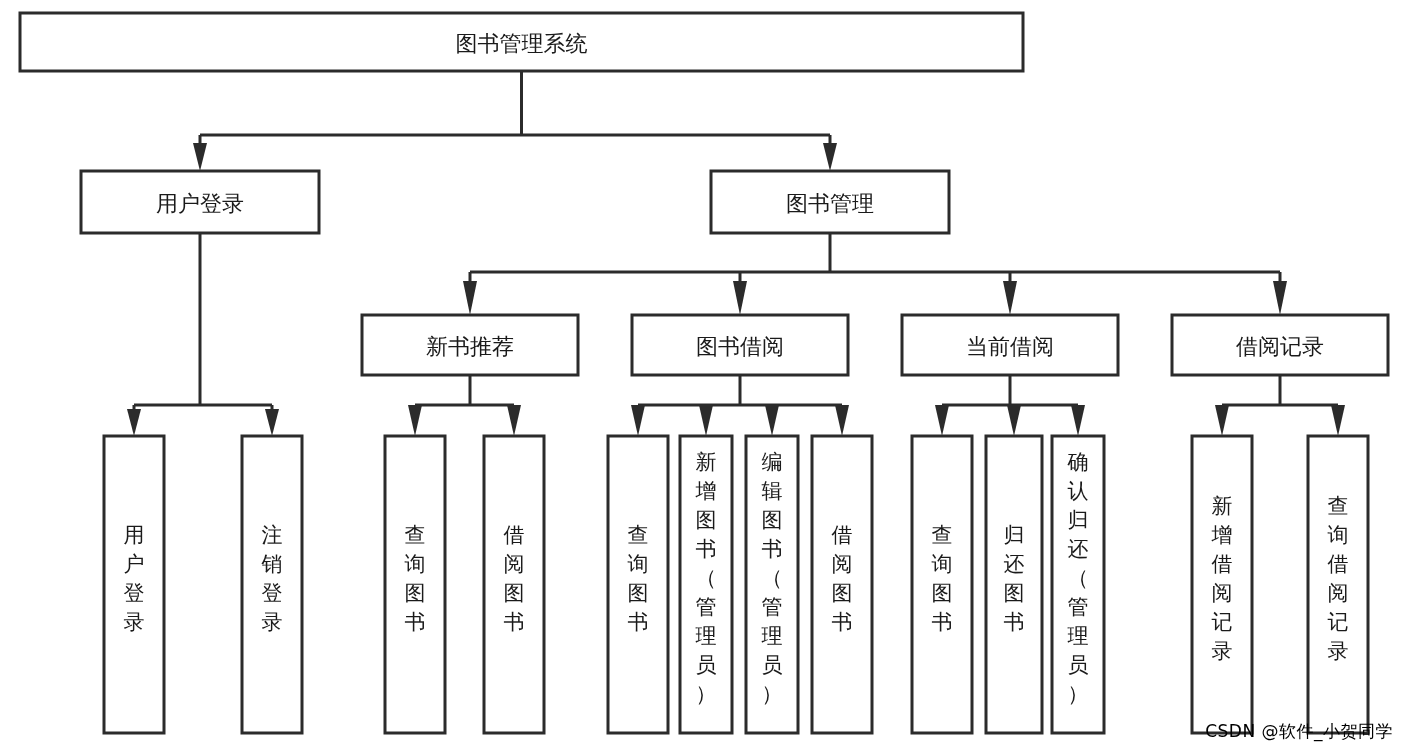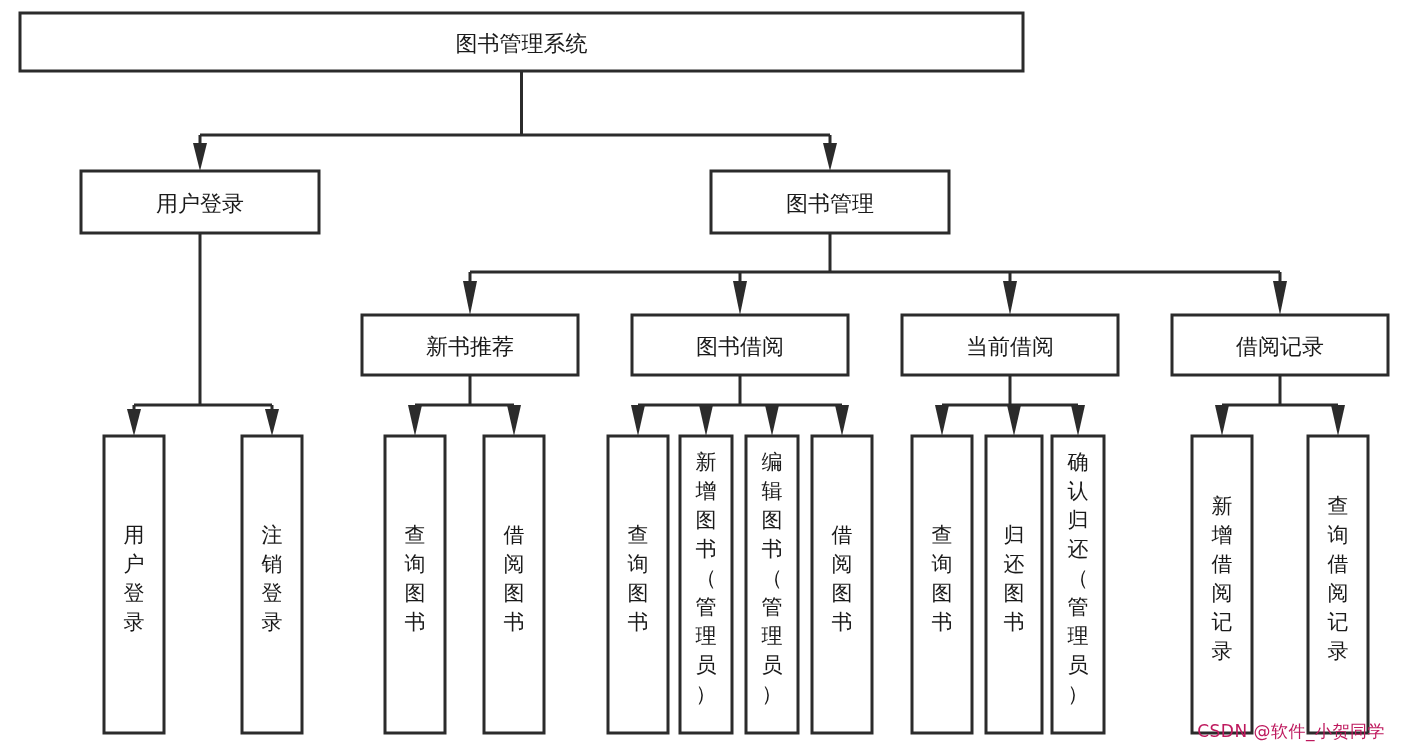--- a/index.html
+++ b/index.html
@@ -49,25 +49,25 @@
     dominant-baseline: central;
   }
   .node-label-vertical {
     fill: #1a1a1a;
     font-family: "DejaVu Sans", "Liberation Sans", sans-serif;
     font-size: 21px;
     text-anchor: middle;
   }
   .watermark-text {
     position: absolute;
-    right: 20px;
+    right: 12px;
     bottom: 4px;
     font-family: "DejaVu Sans", "Liberation Sans", sans-serif;
     font-size: 17px;
-    color: #be185d;
+    color: #000000;
     white-space: nowrap;
     letter-spacing: 0.5px;
   }
 </style>
 </head>
 <body>
 
 <div id="diagram-root">
 
   <svg id="flow-svg" viewBox="0 0 1405 747">

